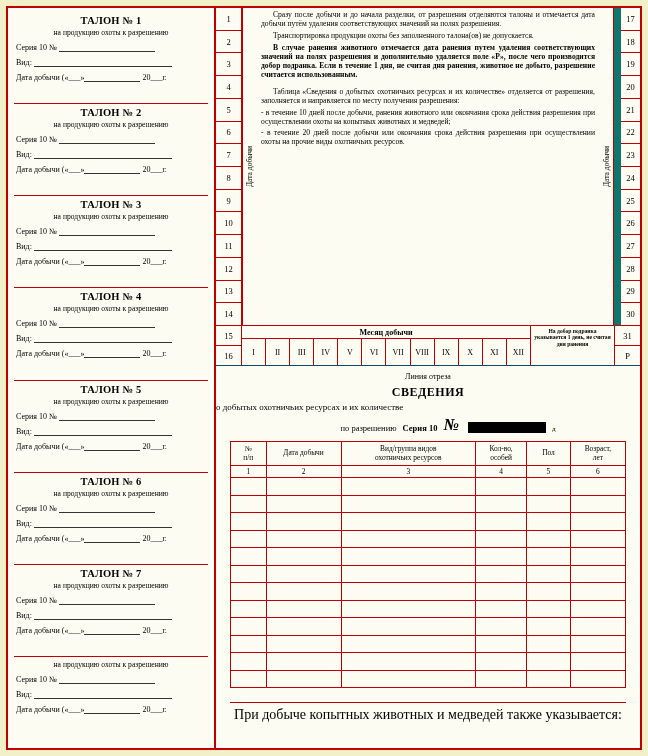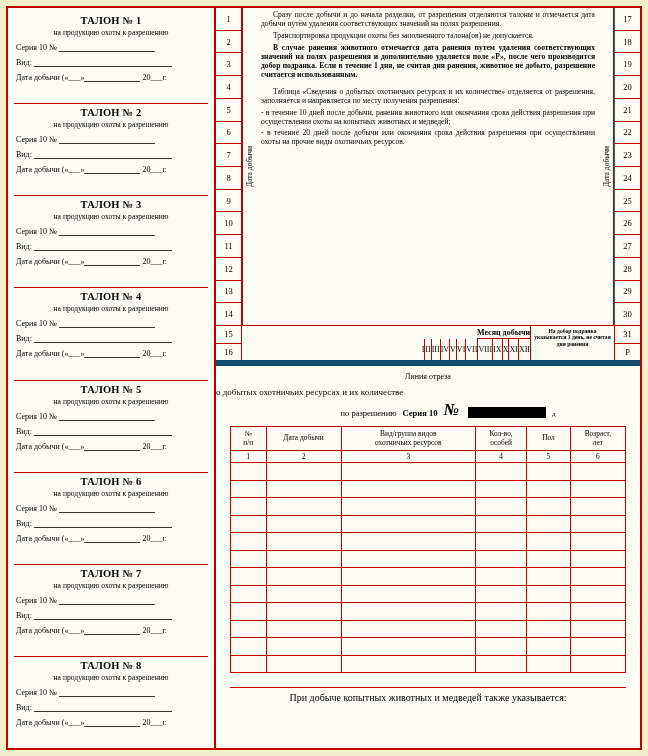--- a/index.html
+++ b/index.html
@@ -82,21 +82,21 @@
     display:flex;
     border-bottom:1px solid #c00000;
     box-sizing:border-box;
   }
   .numcol{
     width:26px;
     display:flex;flex-direction:column;
     box-sizing:border-box;
   }
   .numcol.left-n{border-right:1px solid #c00000;}
-  .numcol.right-n{border-left:1px solid #0f766e;}
+  .numcol.right-n{border-left:7px solid #0f766e;}
   .numcell{
     flex:1 1 0;
     display:flex;align-items:center;justify-content:center;
     font-size:8.5px;
     border-bottom:1px solid #c00000;
     box-sizing:border-box;
   }
   .numcell:last-child{border-bottom:none;}
   .vlabel{
     width:14px;
@@ -113,22 +113,22 @@
     padding:3px 5px 2px 5px;
     font-size:7.6px;
     line-height:1.18;
     text-align:justify;
     box-sizing:border-box;
   }
   .rules p{margin:0 0 3px 0;text-indent:12px;}
   .rules p.noind{text-indent:0;}
 
   
-  .monthblock{display:flex;border-bottom:6px solid #0c4a6e;box-sizing:border-box;}
-  .monthmid{flex:1;display:flex;flex-direction:column;box-sizing:border-box;align-items:flex-end;}
+  .monthblock{display:flex;border-bottom:1px solid #0c4a6e;box-sizing:border-box;}
+  .monthmid{flex:1;display:flex;flex-direction:column;box-sizing:border-box;}
   .month-hd{
     text-align:center;font-size:8px;font-weight:bold;
     border-bottom:1px solid #c00000;
     padding:2px 0 1px;
     box-sizing:border-box;
   }
   .month-cells{display:flex;flex:1;}
   .month-cells div{
     flex:1 1 0;
     border-right:1px solid #c00000;
@@ -204,21 +204,21 @@
     padding:1px;
     box-sizing:border-box;
   }
   table.main th{font-weight:normal;line-height:1.15;height:24px;}
   table.main td.numrow{height:11px;font-size:7.4px;}
   table.main td.empty{height:17.5px;}
 
   .footer{
     margin-top:6px;
     padding:8px 14px;
-    font-size:10px;
+    font-size:14px;
   }
   .footer .line1{border-top:1px solid #c00000;padding-top:4px;text-align:center;}
   .footer .line2{margin-top:6px;display:flex;align-items:flex-end;gap:4px;}
   .footer .ul{display:inline-block;border-bottom:1px solid #333;height:9px;}
   .u-ves{width:86px;}
   .u-emb{width:86px;}
 </style>
 </head>
 <body>
 
@@ -277,21 +277,20 @@
 
       <div class="talon">
         <div class="talon-title">ТАЛОН № 7</div>
         <div class="talon-sub">на продукцию охоты к разрешению</div>
         <div class="fld"><span>Серия 10 №</span> <span class="ul u-serie"></span></div>
         <div class="fld"><span>Вид:</span> <span class="ul u-vid"></span></div>
         <div class="fld"><span>Дата добычи («___»</span><span class="ul u-d2"></span> <span>20___г.</span></div>
       </div>
 
       <div class="talon">
-        <div class="talon-title">ТАЛОН № 8</div>
         <div class="talon-sub">на продукцию охоты к разрешению</div>
         <div class="fld"><span>Серия 10 №</span> <span class="ul u-serie"></span></div>
         <div class="fld"><span>Вид:</span> <span class="ul u-vid"></span></div>
         <div class="fld"><span>Дата добычи («___»</span><span class="ul u-d2"></span> <span>20___г.</span></div>
       </div>
 
     </div>
 
     <div class="right">
 
@@ -367,20 +366,21 @@
         <div class="dobor">На добор подранка указывается 1 день, не считая дня ранения</div>
         <div class="pcol">
           <div class="numcell">31</div>
           <div class="numcell">Р</div>
         </div>
       </div>
 
       <div class="cutline">Линия отреза</div>
 
       <div>
+        <div class="svd-title">СВЕДЕНИЯ</div>
         <div class="svd-sub">о добытых охотничьих ресурсах и их количестве</div>
         <div class="permrow">
           <span>по разрешению</span>
           <span style="font-weight:bold;">Серия 10</span>
           <span class="nosign">№</span>
           <span class="blackbar"></span>
           <span style="font-size:7px;">д</span>
         </div>
       </div>
 

